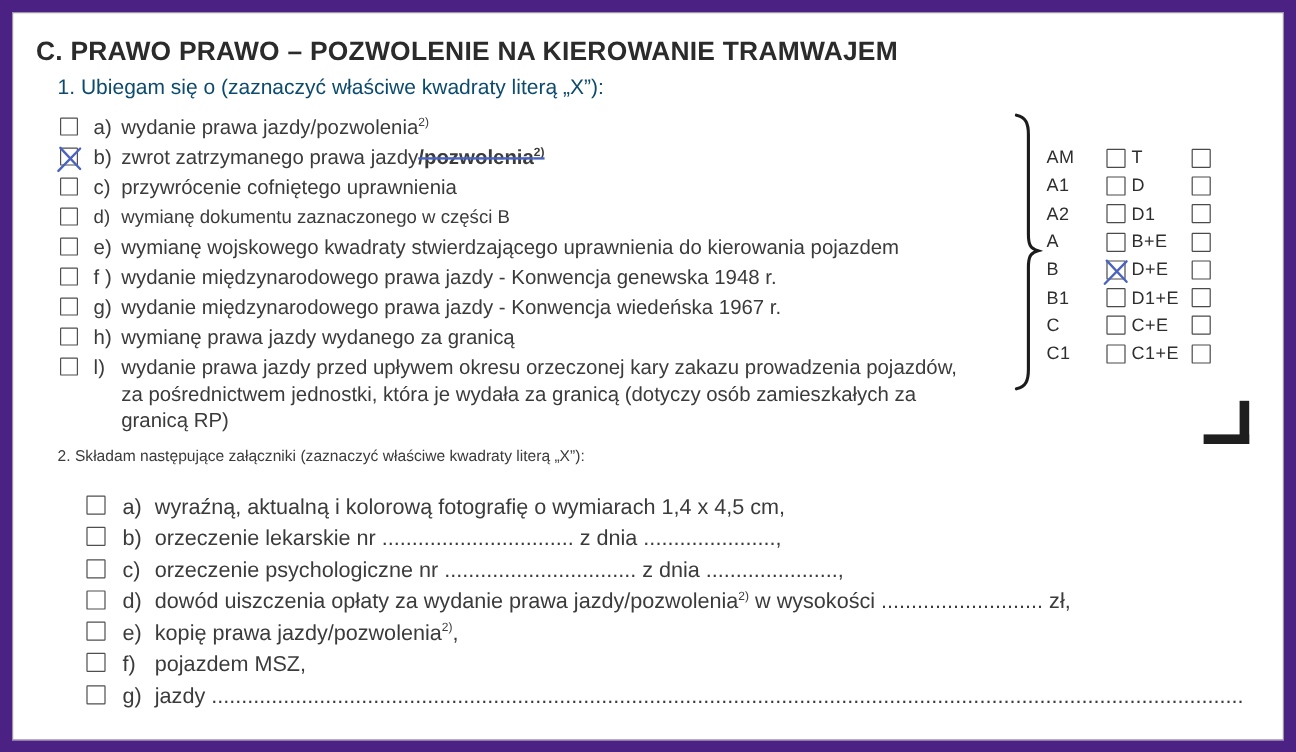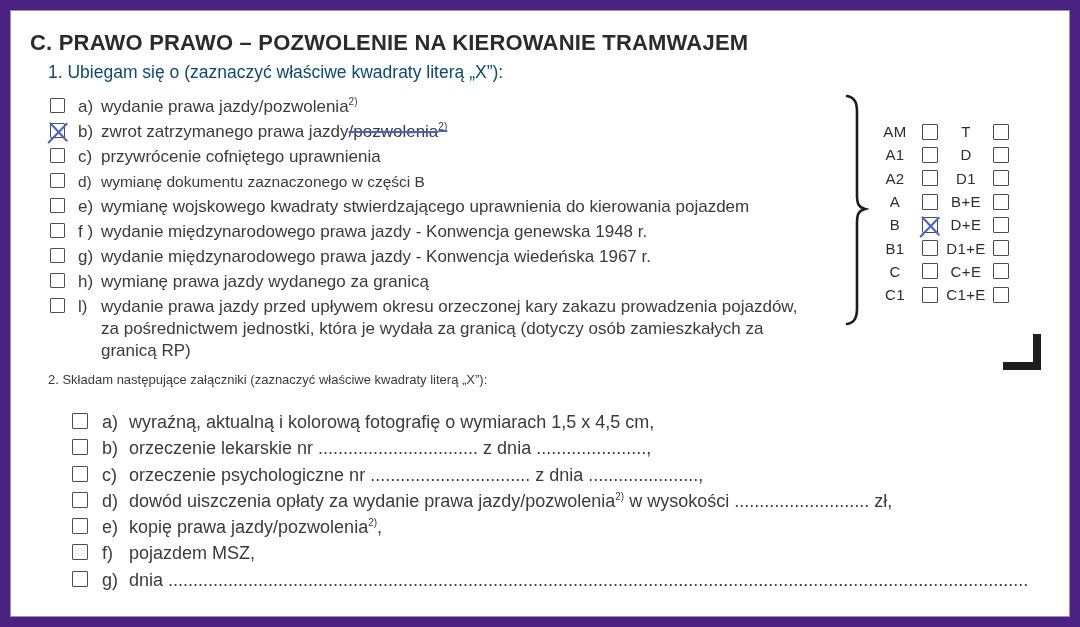--- a/index.html
+++ b/index.html
@@ -48,34 +48,35 @@
   .xsvg{position:absolute;left:-4px;top:-3px;width:22px;height:22px;overflow:visible;}
   .letter{flex:0 0 auto;}
   #s1-list .letter{width:23px;}
   #s2-list .letter{width:27px;}
   .text{flex:1 1 auto;}
   sup{font-size:10px;line-height:0;vertical-align:super;}
   .strike{
     text-decoration:line-through;
     text-decoration-color:#4a63c0;
     text-decoration-thickness:2px;
+    font-weight:bold;
   }
   
   .brace{position:absolute;left:845px;top:94px;width:24px;height:232px;}
   
   #cat-grid{
     position:absolute;left:872px;top:120px;
     display:grid;
     grid-template-columns:46px 17px 46px 17px;
     grid-auto-rows:23.3px;
     column-gap:4px;
     align-items:center;
     font-size:15px;color:#2e2e2e;
   }
-  .cat-label{text-align:center;letter-spacing:.4px;white-space:nowrap;}
+  .cat-label{text-align:left;letter-spacing:.4px;white-space:nowrap;}
   .cat-box{
     position:relative;width:16px;height:16px;
     border:1.7px solid #4a4a4a;background:#fff;box-sizing:border-box;border-radius:1px;
   }
   
   .corner-mark{
     position:absolute;left:1003px;top:334px;width:38px;height:36px;
     border-right:8px solid #1e1e1e;border-bottom:8px solid #1e1e1e;
     box-sizing:border-box;
   }
@@ -185,21 +186,21 @@
   </div>
 
 <div class="corner-mark"></div>
 
 <div class="s2-heading">2. Składam następujące załączniki (zaznaczyć właściwe kwadraty literą „X”):</div>
 
 <div id="s2-list" class="list">
     <div class="item">
       <span class="checkbox"></span>
       <span class="letter">a)</span>
-      <span class="text">wyraźną, aktualną i kolorową fotografię o wymiarach 1,5 x 4,5 cm,</span>
+      <span class="text">wyraźną, aktualną i kolorową fotografię o wymiarach 1,4 x 4,5 cm,</span>
     </div>
     <div class="item">
       <span class="checkbox"></span>
       <span class="letter">b)</span>
       <span class="text">orzeczenie lekarskie nr ................................ z dnia ......................,</span>
     </div>
     <div class="item">
       <span class="checkbox"></span>
       <span class="letter">c)</span>
       <span class="text">orzeczenie psychologiczne nr ................................ z dnia ......................,</span>
@@ -215,15 +216,15 @@
       <span class="text">kopię prawa jazdy/pozwolenia<sup>2)</sup>,</span>
     </div>
     <div class="item">
       <span class="checkbox"></span>
       <span class="letter">f)</span>
       <span class="text">pojazdem MSZ,</span>
     </div>
     <div class="item">
       <span class="checkbox"></span>
       <span class="letter">g)</span>
-      <span class="text">dnia ............................................................................................................................................................................</span>
+      <span class="text">jazdy ............................................................................................................................................................................</span>
     </div>
   </div>
 
 </body></html>

